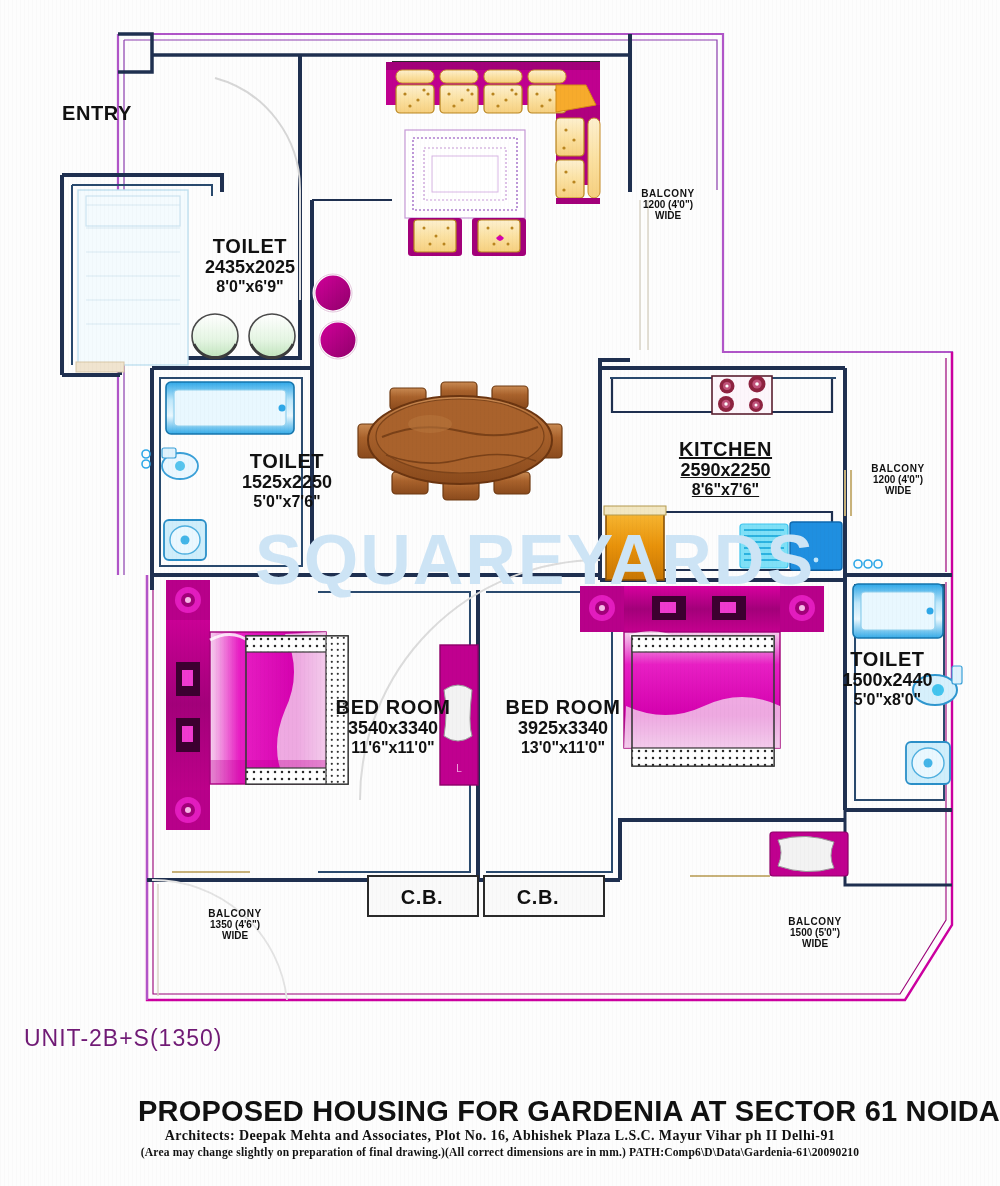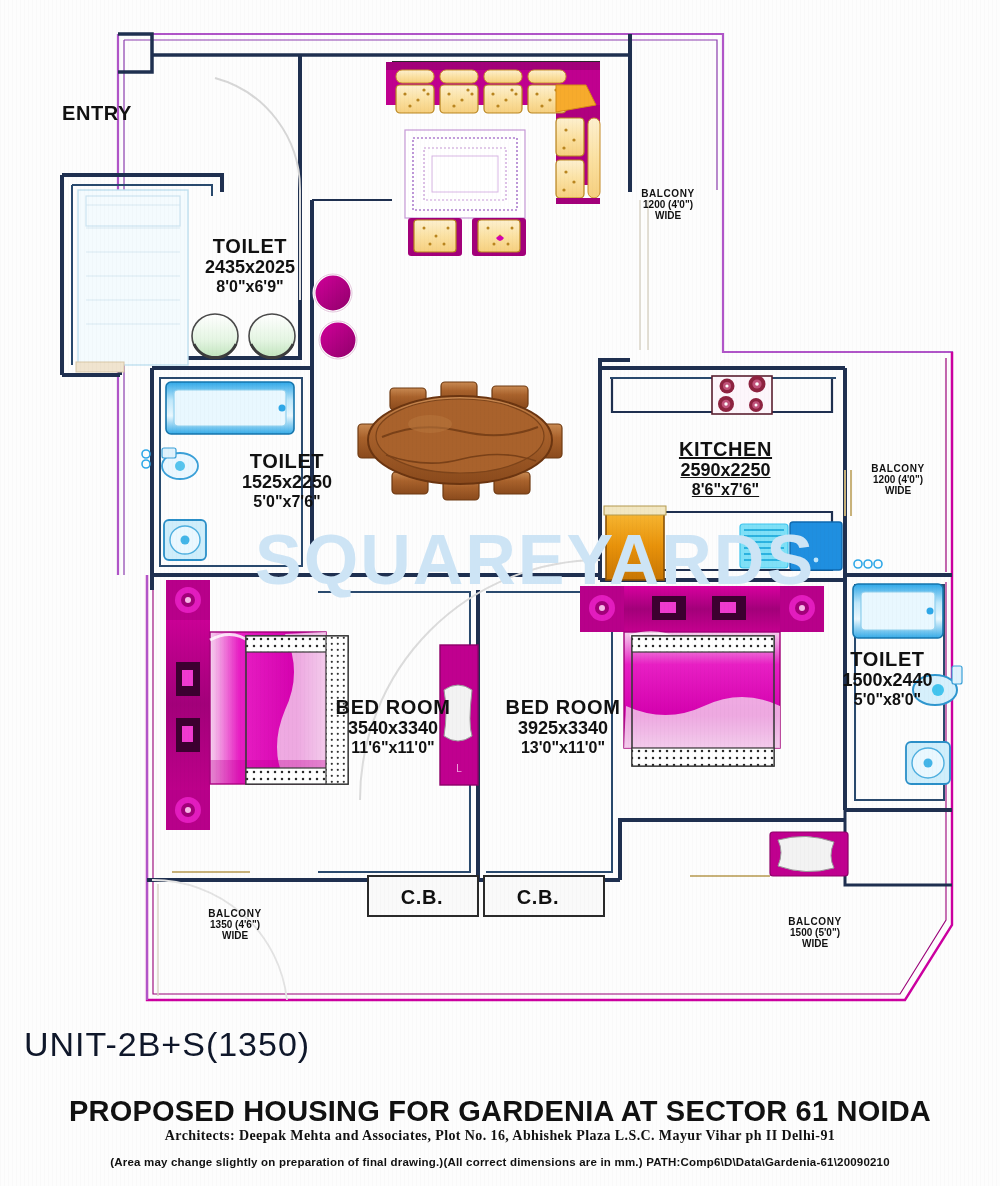--- a/index.html
+++ b/index.html
@@ -14,30 +14,30 @@
        font-family:"Liberation Sans", sans-serif;font-weight:700;white-space:nowrap;}
   .lbl .l1{font-size:20px;letter-spacing:.6px;}
   .lbl .l2{font-size:18px;}
   .lbl .l3{font-size:16px;}
   .lbl.small .l1,.lbl.small .l2,.lbl.small .l3{font-size:10px;}
 
   #watermark{position:absolute;left:255px;top:520px;width:500px;
      font-size:70px;font-weight:700;letter-spacing:2px;color:#cde4f5;
      font-family:"Liberation Sans", sans-serif;user-select:none;text-align:right;}
 
-  #unit-tag{position:absolute;left:24px;top:1025px;font-size:34px;font-weight:400;
-     color:#0f172a;letter-spacing:1px;font-family:"Liberation Sans", sans-serif;}
+  #unit-tag{position:absolute;left:24px;top:1025px;font-size:23px;font-weight:400;
+     color:#701a75;letter-spacing:1px;font-family:"Liberation Sans", sans-serif;}
 
   #footer{position:absolute;left:0;top:1095px;width:1000px;text-align:center;}
   #footer .title{font-size:29px;font-weight:700;color:#111;letter-spacing:.2px;
-     font-family:"Liberation Sans", sans-serif;}
+     font-family:"Liberation Sans", sans-serif;text-align:right;}
   #footer .arch{font-size:14px;font-weight:700;color:#111;
      font-family:"Liberation Serif", serif;letter-spacing:.4px;}
-  #footer .note{font-size:11.5px;font-weight:700;color:#111;margin-top:12px;
-     font-family:Liberation Sans, sans-serif;letter-spacing:.2px;}
+  #footer .note{font-size:11.5px;font-weight:700;color:#111;margin-top:2px;
+     font-family:Liberation Serif, serif;letter-spacing:.2px;}
 </style>
 </head>
 <body>
 
 <div id="page">
 
   <svg id="plan-svg" width="1000" height="1186" viewBox="0 0 1000 1186" style="position:absolute;left:0;top:0;">
     <defs>
       <linearGradient id="gTub" x1="0" y1="0" x2="0" y2="1">
         <stop offset="0%" stop-color="#2fa8e8"></stop>

